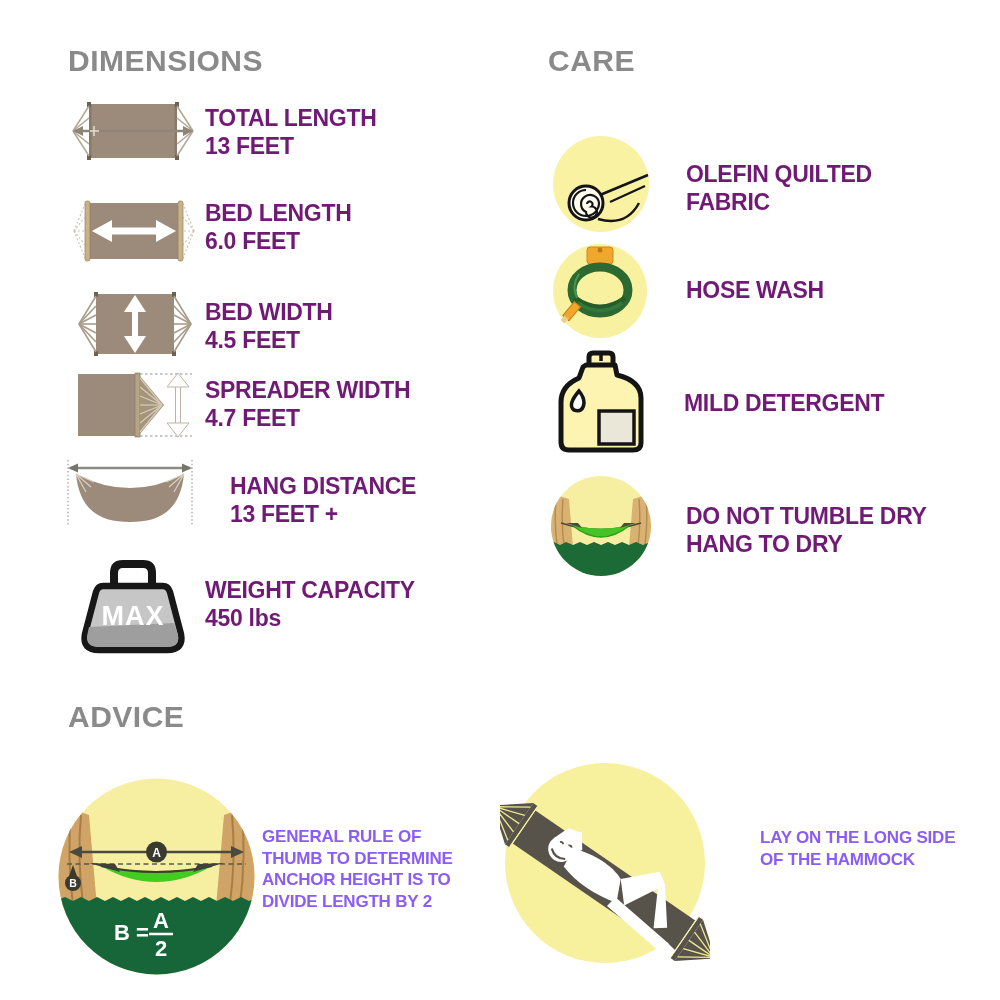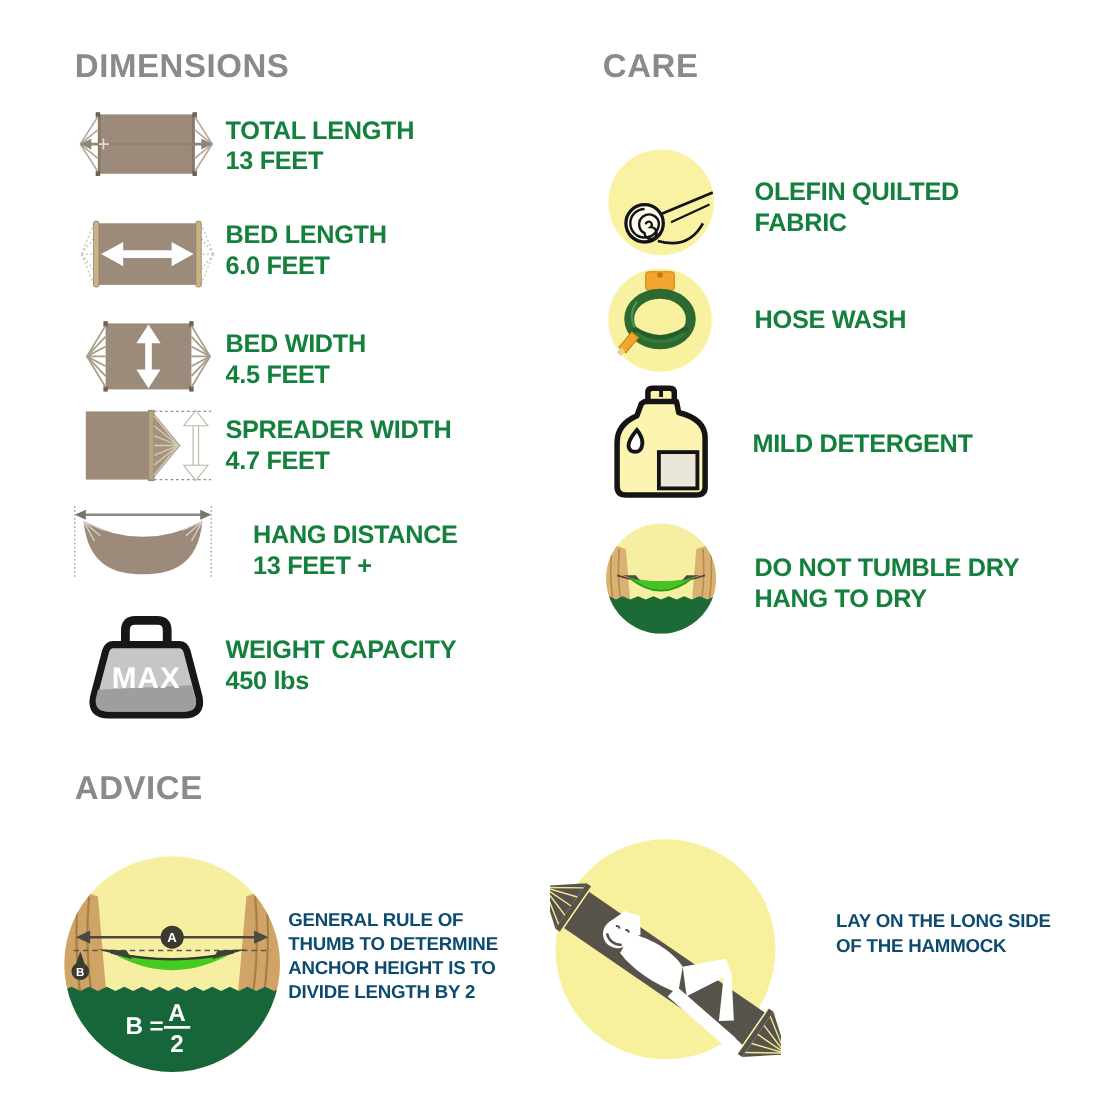--- a/index.html
+++ b/index.html
@@ -2,22 +2,22 @@
 <html><head>
 <meta charset="utf-8">
 <style>
   html,body{margin:0;padding:0;}
   body{
     width:1000px;height:1000px;position:relative;background:#ffffff;
     font-family:"Liberation Sans",sans-serif;overflow:hidden;
   }
   .abs{position:absolute;}
   .h1{font-size:30px;font-weight:bold;color:#8a8a8a;letter-spacing:.5px;white-space:nowrap;}
-  .lbl{font-size:23px;font-weight:bold;color:#15803d;line-height:28px;letter-spacing:-0.3px;white-space:nowrap;}
-  .advtxt{font-size:17px;font-weight:bold;color:#0c4a6e;line-height:21.5px;letter-spacing:-0.2px;white-space:nowrap;}
+  .lbl{font-size:23px;font-weight:bold;color:#701a75;line-height:28px;letter-spacing:-0.3px;white-space:nowrap;}
+  .advtxt{font-size:17px;font-weight:bold;color:#8b5cf6;line-height:21.5px;letter-spacing:-0.2px;white-space:nowrap;}
   svg{display:block;}
 </style>
 </head>
 <body>
 
 <div class="abs h1" style="left:68px;top:44px;">DIMENSIONS</div>
 
 <div class="abs" style="left:70px;top:98px;">
   <svg width="126" height="66" viewBox="0 0 126 66">
     <rect x="19" y="6" width="88" height="54" fill="#9c8b7a"></rect>

